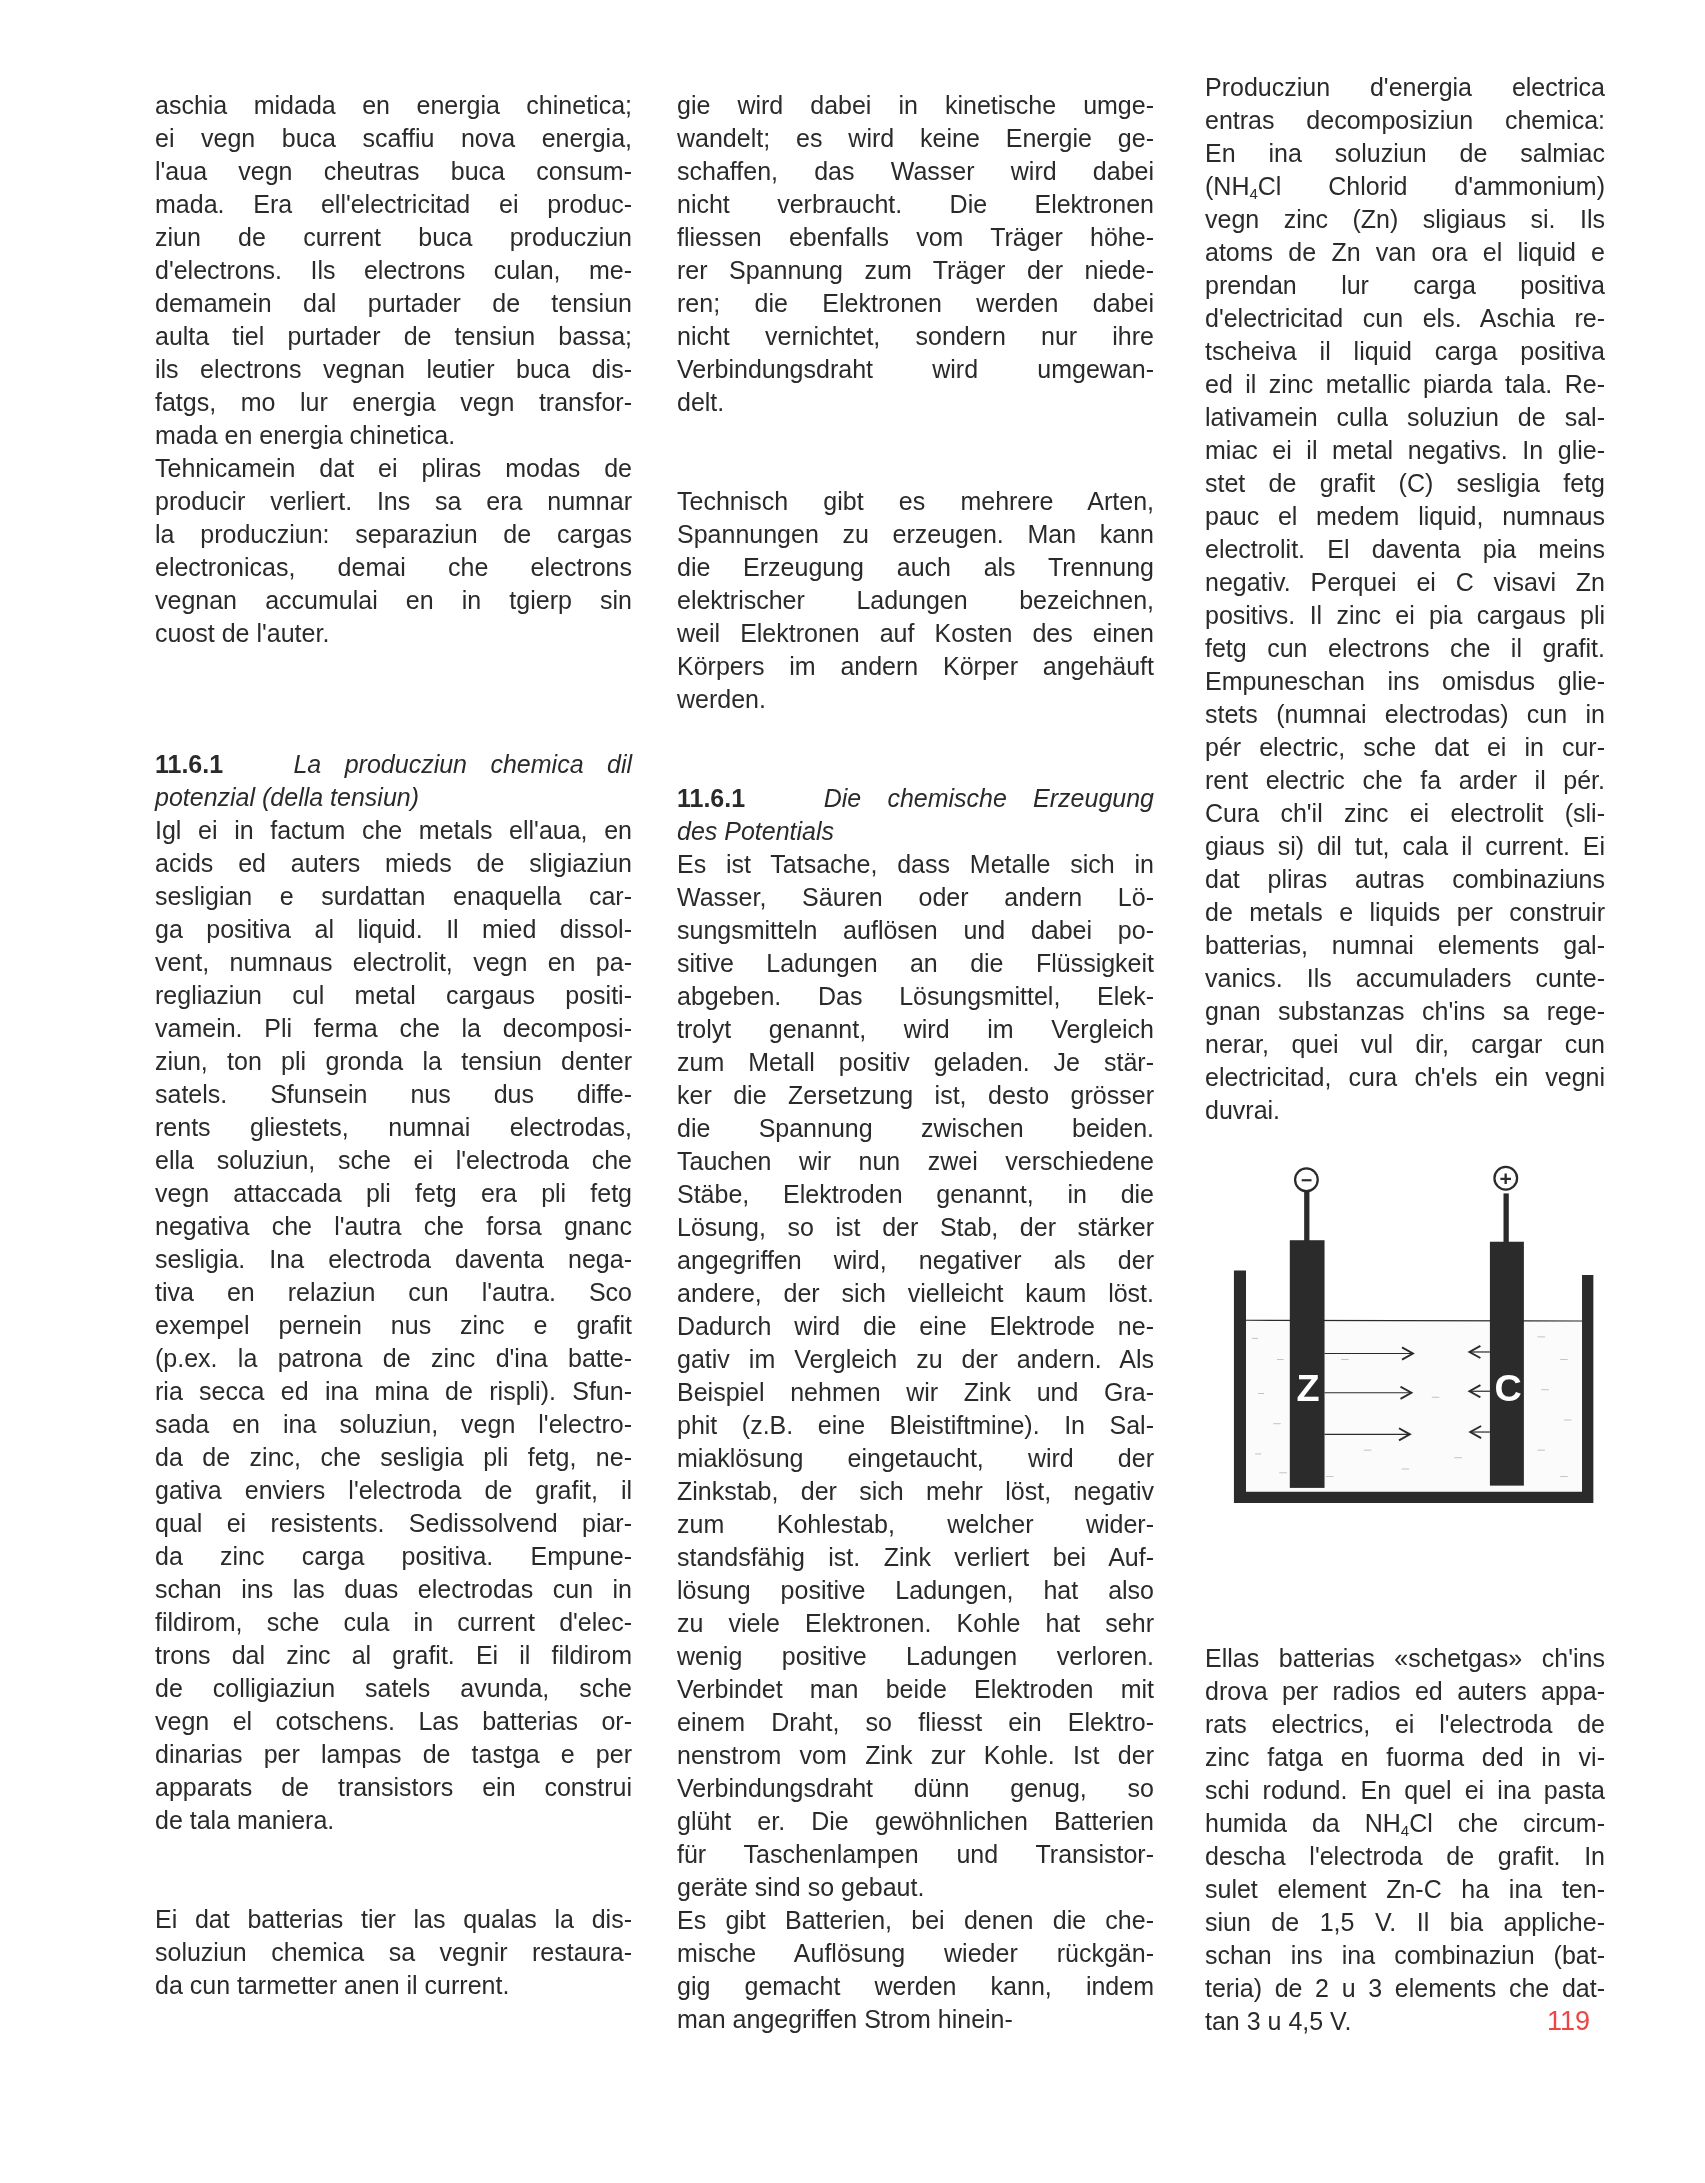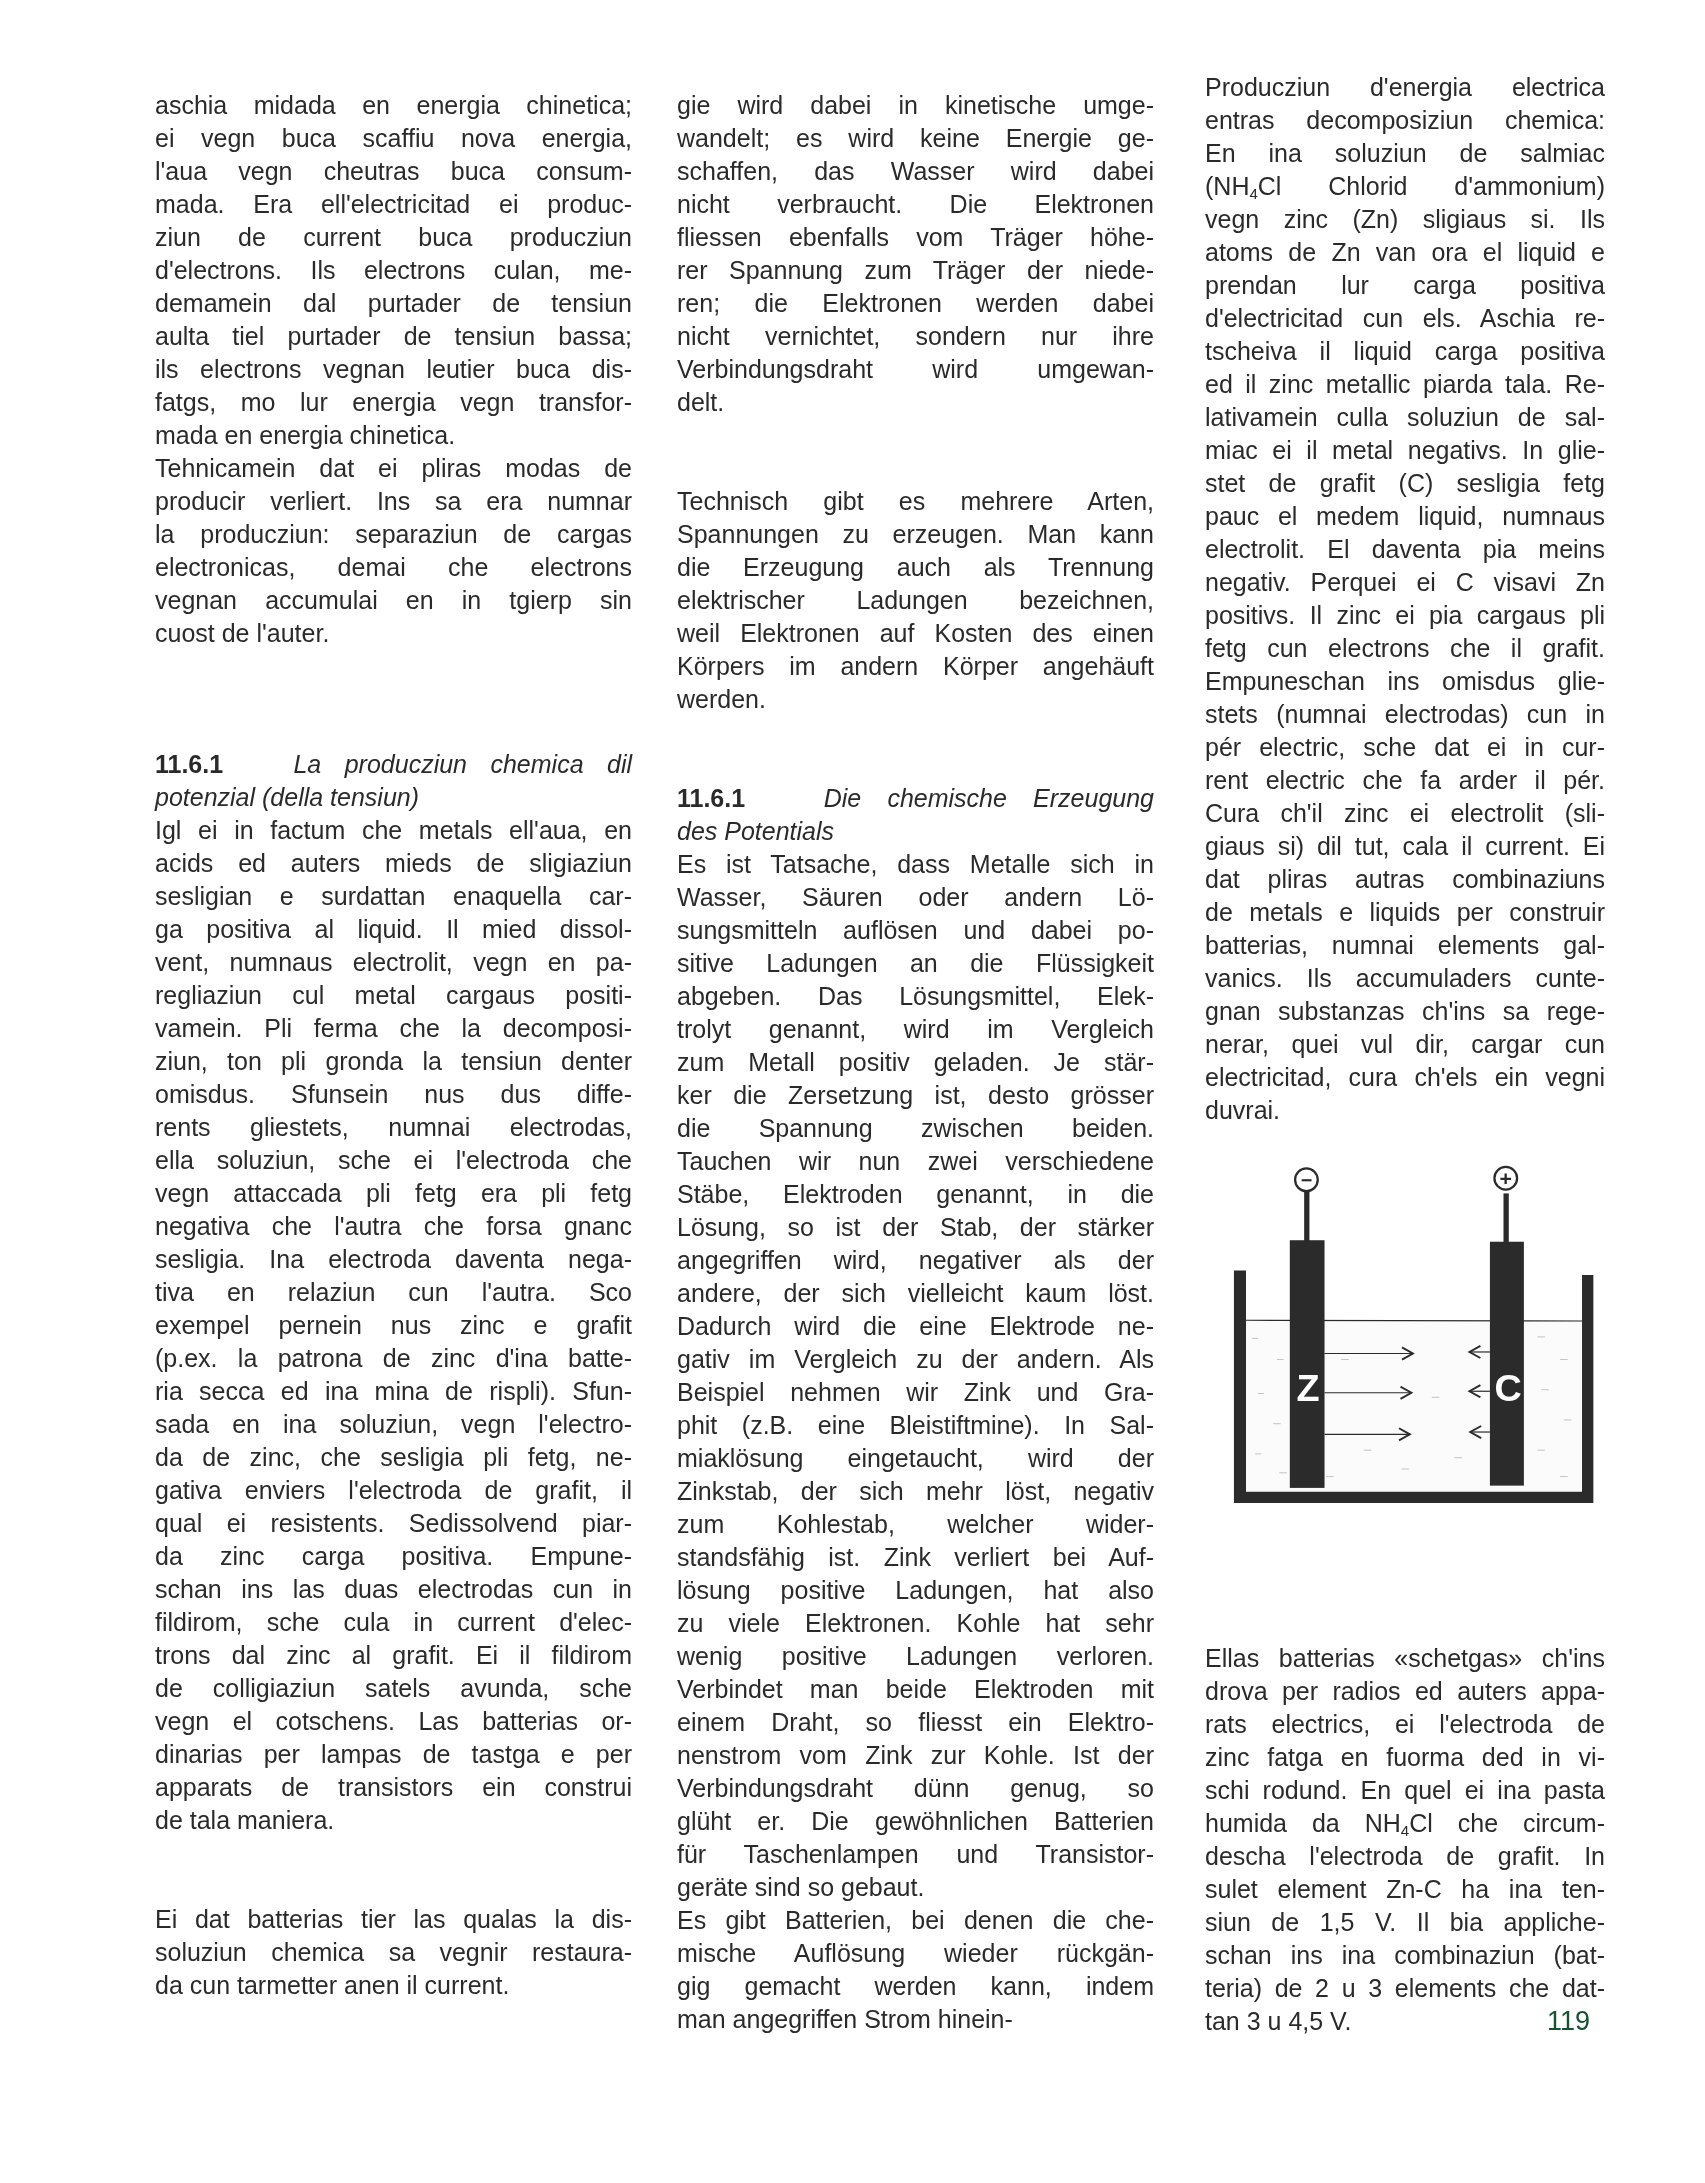--- a/index.html
+++ b/index.html
@@ -8,21 +8,21 @@
   .col { position:absolute; font-size:25px; line-height:33px; text-align:justify; }
   .col-left { left:155px; top:89px; width:477px; }
   .col-mid { left:677px; top:89px; width:477px; }
   .col-right { left:1205px; top:71px; width:400px; }
   .line { display:block; white-space:nowrap; text-align:justify; text-align-last:justify; height:33px; }
   .line.last { text-align-last:left; }
   .heading-num { font-weight:bold; }
   .heading-title { font-style:italic; }
   .gap { display:block; }
   sub { font-size:0.6em; vertical-align:-0.25em; line-height:0; }
-  .page-number { position:absolute; left:1547px; top:2006px; font-size:27px; color:#14532d; }
+  .page-number { position:absolute; left:1547px; top:2006px; font-size:27px; color:#ef4444; }
   .figure { position:absolute; left:1205px; top:1133px; width:412px; height:370px; }
 </style>
 </head>
 <body>
 
 <div class="col col-left">
   <div id="l-p1">
       <span class="line">aschia midada en energia chinetica;</span>
       <span class="line">ei vegn buca scaffiu nova energia,</span>
       <span class="line">l'aua vegn cheutras buca consum-</span>
@@ -50,21 +50,21 @@
   </div>
   <div id="l-p3">
       <span class="line">Igl ei in factum che metals ell'aua, en</span>
       <span class="line">acids ed auters mieds de sligiaziun</span>
       <span class="line">sesligian e surdattan enaquella car-</span>
       <span class="line">ga positiva al liquid. Il mied dissol-</span>
       <span class="line">vent, numnaus electrolit, vegn en pa-</span>
       <span class="line">regliaziun cul metal cargaus positi-</span>
       <span class="line">vamein. Pli ferma che la decomposi-</span>
       <span class="line">ziun, ton pli gronda la tensiun denter</span>
-      <span class="line">omisdus. Sfunsein nus dus diffe-</span>
+      <span class="line">satels. Sfunsein nus dus diffe-</span>
       <span class="line">rents gliestets, numnai electrodas,</span>
       <span class="line">ella soluziun, sche ei l'electroda che</span>
       <span class="line">vegn attaccada pli fetg era pli fetg</span>
       <span class="line">negativa che l'autra che forsa gnanc</span>
       <span class="line">sesligia. Ina electroda daventa nega-</span>
       <span class="line">tiva en relaziun cun l'autra. Sco</span>
       <span class="line">exempel pernein nus zinc e grafit</span>
       <span class="line">(p.ex. la patrona de zinc d'ina batte-</span>
       <span class="line">ria secca ed ina mina de rispli). Sfun-</span>
       <span class="line">sada en ina soluziun, vegn l'electro-</span>

